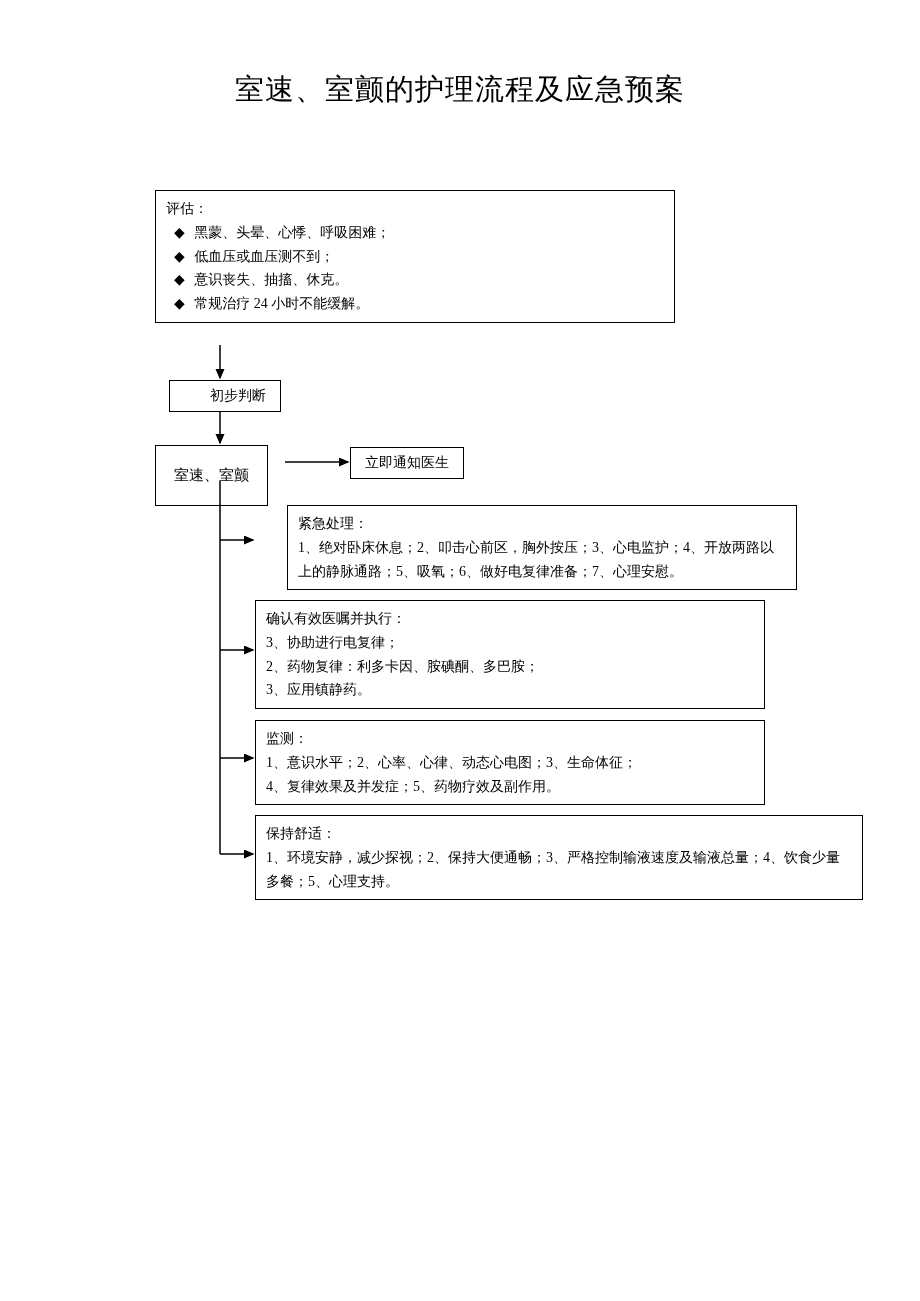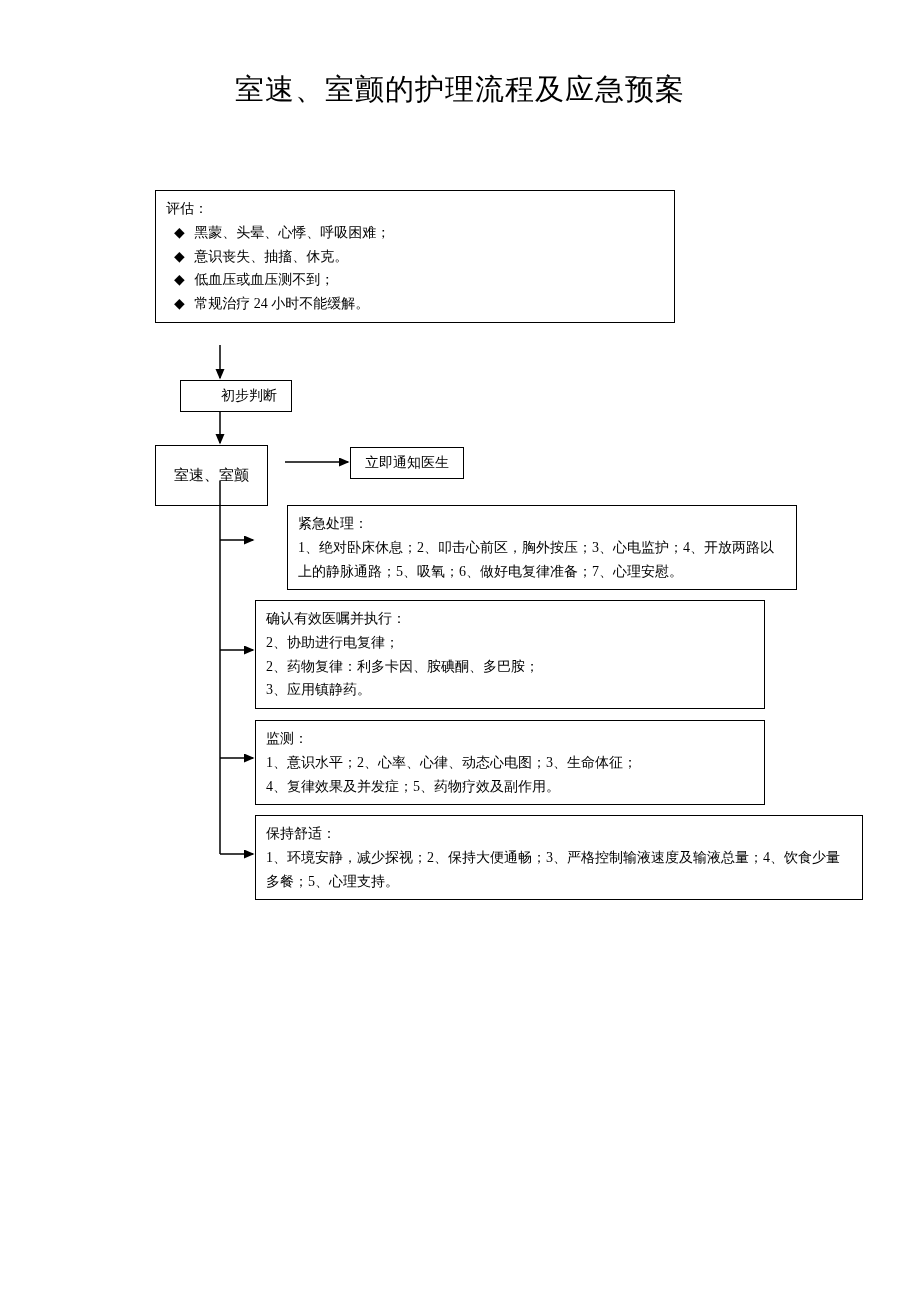--- a/index.html
+++ b/index.html
@@ -64,40 +64,40 @@
 </style>
 </head>
 <body>
 
 <div class="title">室速、室颤的护理流程及应急预案</div>
 
 <div class="box" style="left:155px; top:190px; width:520px;">
   <div class="heading">评估：</div>
   <ul class="bullet-list">
     <li>黑蒙、头晕、心悸、呼吸困难；</li>
+    <li>低血压或血压测不到；</li>
     <li>意识丧失、抽搐、休克。</li>
-    <li>低血压或血压测不到；</li>
     <li>常规治疗 24 小时不能缓解。</li>
   </ul>
 </div>
 
-<div class="smallbox" style="left:180px; top:380px;padding-left:40px;">初步判断</div>
+<div class="smallbox" style="left:169px; top:380px;padding-left:40px;">初步判断</div>
 
 <div class="smallbox" style="left:155px; top:445px; padding:20px 18px; font-size:15px;">室速、室颤</div>
 
 <div class="smallbox" style="left:350px; top:447px;">立即通知医生</div>
 
 <div class="box" style="left:245px; top:505px; width:510px;margin-left:42px;">
   <div>紧急处理：</div>
   <div>1、绝对卧床休息；2、叩击心前区，胸外按压；3、心电监护；4、开放两路以上的静脉通路；5、吸氧；6、做好电复律准备；7、心理安慰。</div>
 </div>
 
 <div class="box" style="left:255px; top:600px; width:510px;">
   <div>确认有效医嘱并执行：</div>
-  <div>2、协助进行电复律；</div>
+  <div>3、协助进行电复律；</div>
   <div>2、药物复律：利多卡因、胺碘酮、多巴胺；</div>
   <div>3、应用镇静药。</div>
 </div>
 
 <div class="box" style="left:255px; top:720px; width:510px;">
   <div>监测：</div>
   <div>1、意识水平；2、心率、心律、动态心电图；3、生命体征；</div>
   <div>4、复律效果及并发症；5、药物疗效及副作用。</div>
 </div>
 

